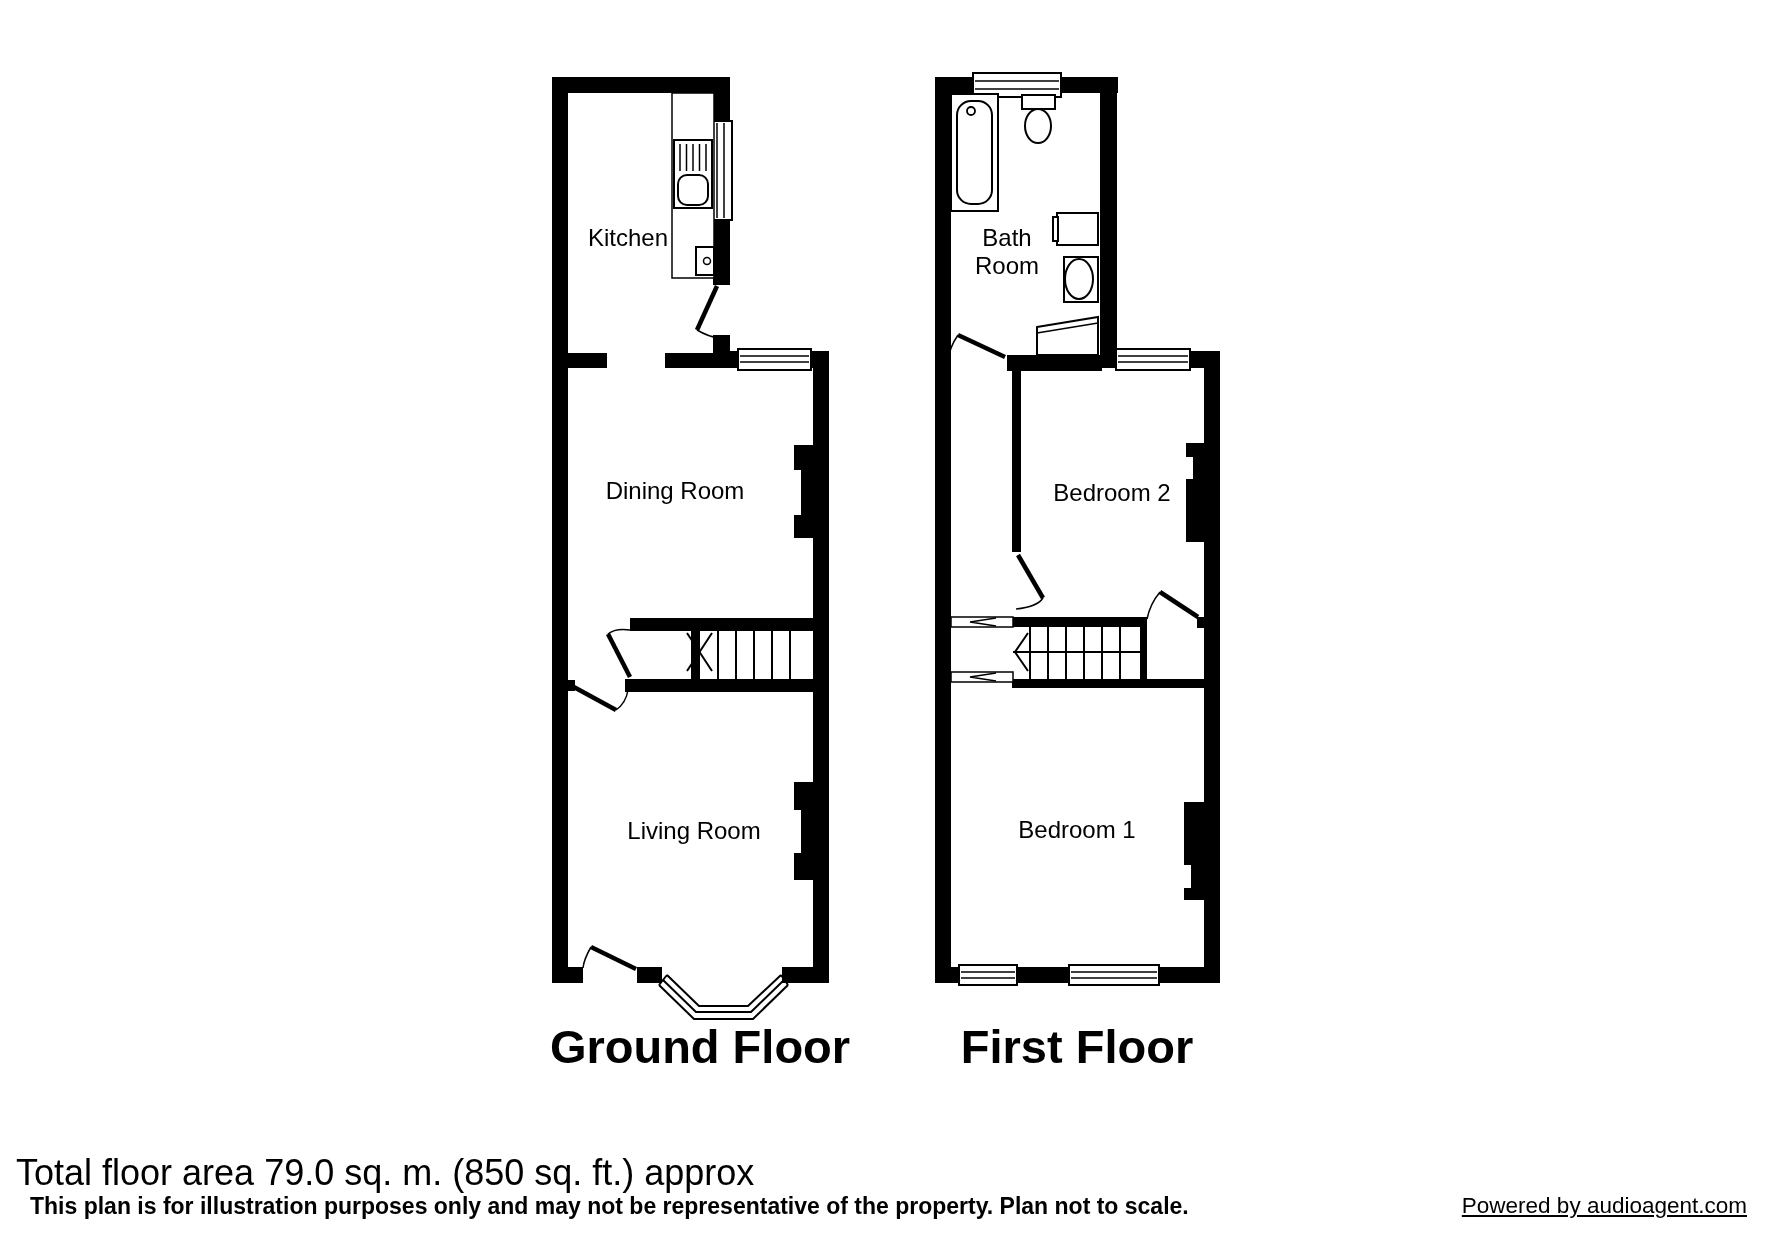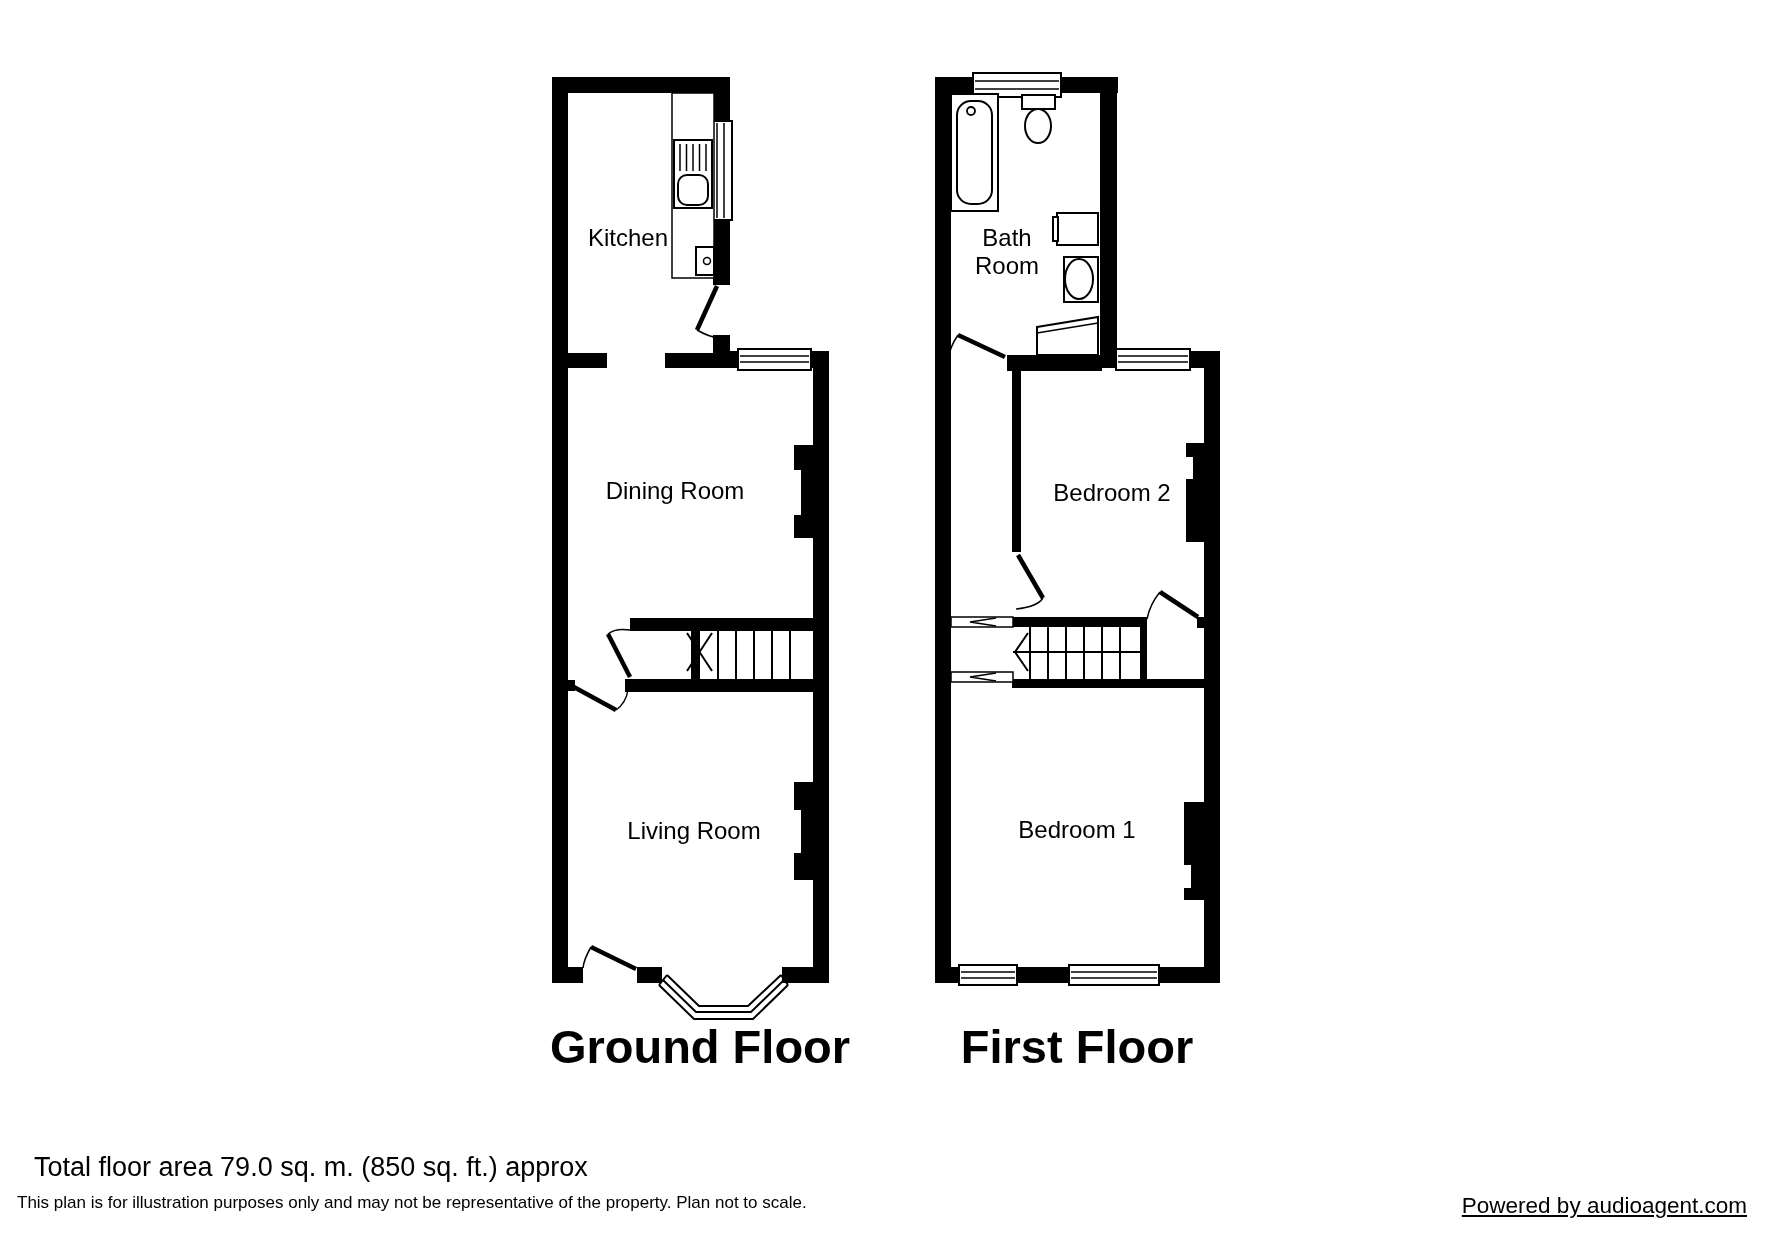--- a/index.html
+++ b/index.html
@@ -4,22 +4,22 @@
 <style>
   html,body{margin:0;padding:0;background:#ffffff;}
   body{width:1771px;height:1240px;position:relative;overflow:hidden;
        font-family:"Liberation Sans", sans-serif;color:#000;}
   .canvas{position:absolute;inset:0;}
   svg{position:absolute;left:0;top:0;}
   svg text{font-family:"Liberation Sans", sans-serif;fill:#000;}
   .room-label{font-size:24px;}
   .floor-title{font-size:47px;font-weight:bold;}
   .footer-line{position:absolute;white-space:nowrap;}
-  .footer-area{left:34px;top:1152px;font-size:27px;}
-  .footer-disclaimer{left:17px;top:1193px;font-size:17px;}
+  .footer-area{left:16px;top:1152px;font-size:36px;}
+  .footer-disclaimer{left:30px;top:1193px;font-size:23px;font-weight:bold;}
   .footer-credit{right:24px;top:1193px;font-size:22.5px;text-align:right;text-decoration:underline;}
 </style>
 </head>
 <body>
 
 <div class="canvas">
 
 <svg width="1771" height="1240" viewBox="0 0 1771 1240">
 
   <g>

